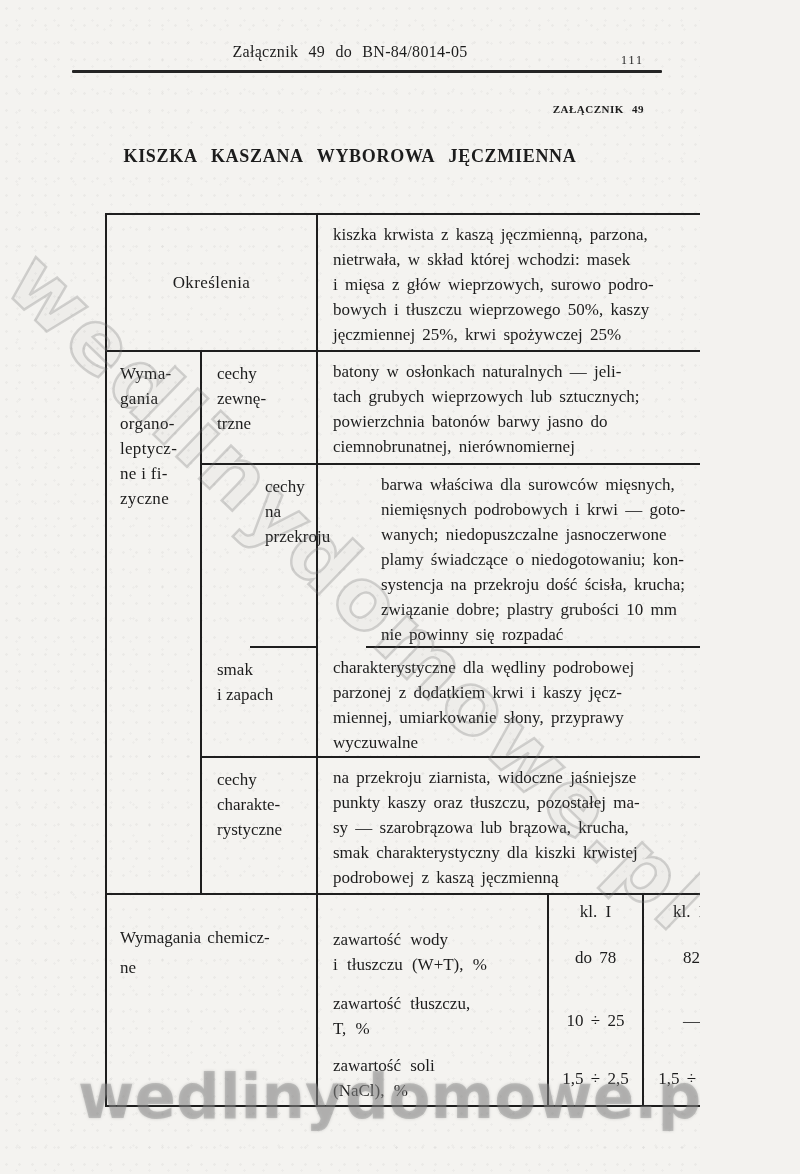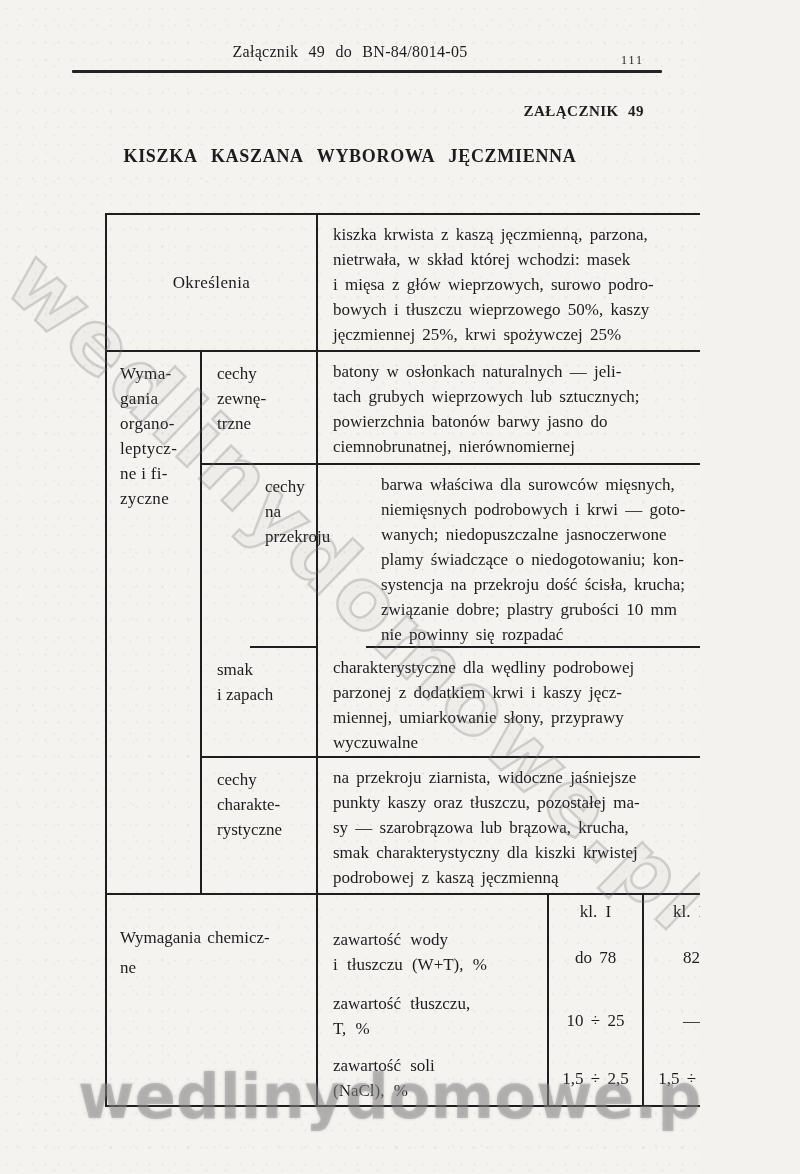--- a/index.html
+++ b/index.html
@@ -30,21 +30,21 @@
   .page-number {
     position: absolute; top: 53px; right: 56px;
     font-size: 12px; letter-spacing: 2px;
   }
   .header-rule {
     position: absolute; top: 70px; left: 72px; right: 38px; height: 3px;
     background: #242424; border-radius: 1px;
   }
   .annex-label {
     position: absolute; top: 103px; right: 56px;
-    font-weight: bold; font-size: 15px; letter-spacing: 0.5px; word-spacing: 5px;
+    font-weight: bold; font-size: 11px; letter-spacing: 0.5px; word-spacing: 5px;
   }
   .doc-title {
     position: absolute; top: 146px; left: 0; width: 100%;
     text-align: center; font-weight: bold; font-size: 18px;
     letter-spacing: 0.7px; word-spacing: 9px;
   }
 
   
   .doc-table {
     position: absolute; left: 105px; top: 213px; width: 636px;

